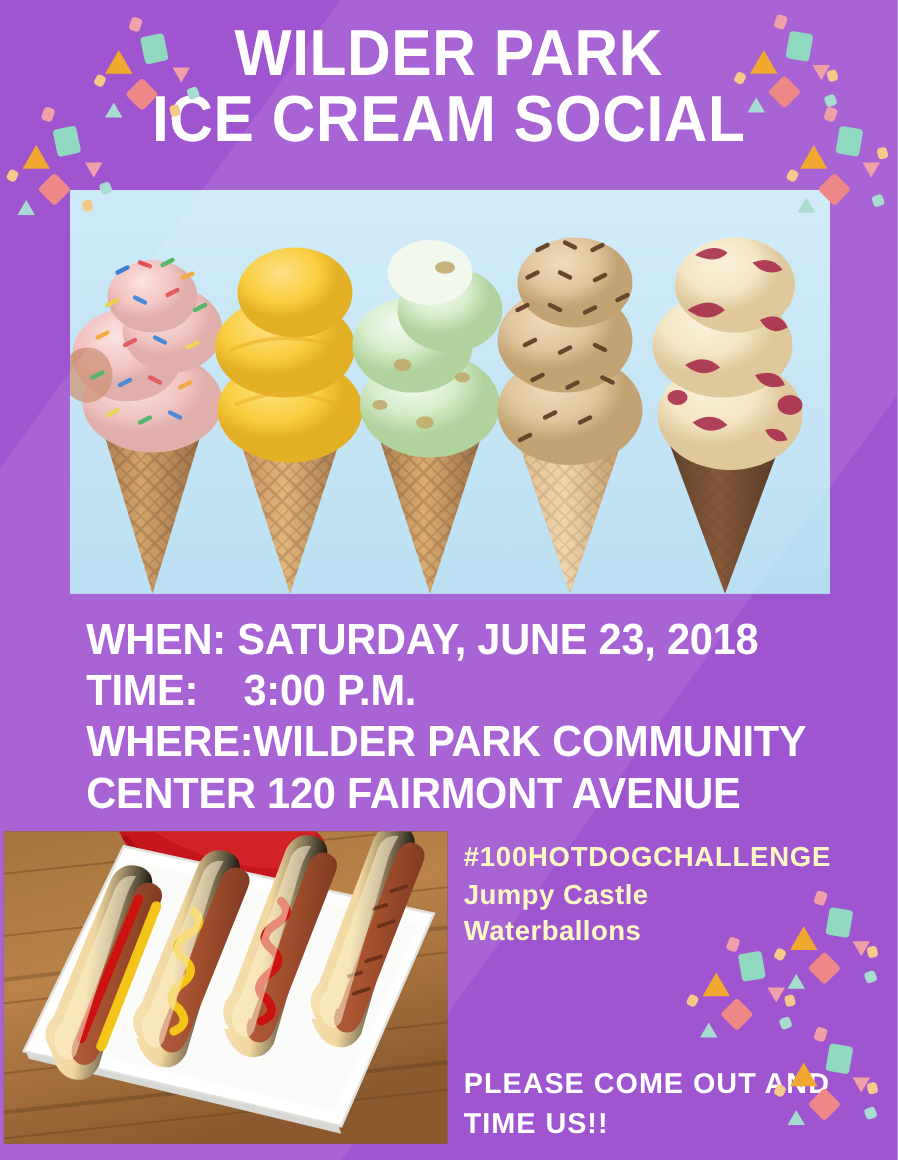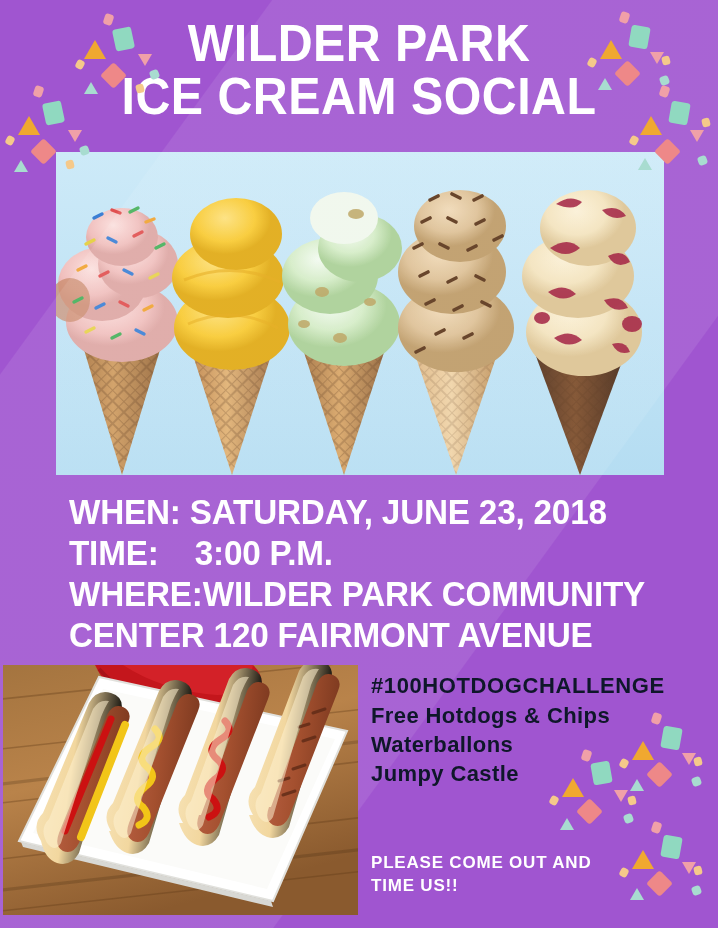--- a/index.html
+++ b/index.html
@@ -88,21 +88,21 @@
     position:absolute;
     left:3px; top:665px; width:355px; height:250px;
     overflow:hidden;
     background:#8a5a30;
   }
 
   
   #menu-block{
     position:absolute;
     left:371px; top:672px; width:340px;
-    color:#0f172a;
+    color:#fef9c3;
   }
   .hashtag-line{
     display:block;
     font-size:22px;
     font-weight:bold;
     letter-spacing:0.6px;
     line-height:1.30;
     white-space:nowrap;
   }
   .menu-line{
@@ -113,21 +113,21 @@
     line-height:1.32;
     white-space:nowrap;
   }
   #cta-block{
     position:absolute;
     left:371px; top:851px; width:340px;
     color:#ffffff;
   }
   .cta-line{
     display:block;
-    font-size:17px;
+    font-size:23px;
     font-weight:bold;
     letter-spacing:0.8px;
     line-height:1.37;
     white-space:nowrap;
   }
 
   
   .confetti-cluster{ position:absolute; width:120px; height:104px; }
   .cf{ position:absolute; }
   .cf-tri{
@@ -414,23 +414,22 @@
           <path d="M276 116 l10 -3"></path>
           <path d="M296 62 l10 -3"></path>
         </g>
         <path d="M256 152 q-8 -14 2 -24 L300 12 q6 -10 16 -8 q-4 6 -8 16 L270 152 q-6 10 -14 0 Z" fill="#fdf1cf" opacity="0.55"></path>
       </g>
     </svg>
   </div>
 
   <div id="menu-block">
     <span class="hashtag-line">#100HOTDOGCHALLENGE</span>
-    <span class="menu-line">Free Hotdogs &amp;  Chips</span>
+    <span class="menu-line">Jumpy Castle</span>
     <span class="menu-line">Waterballons</span>
-    <span class="menu-line">Jumpy Castle</span>
   </div>
 
   <div id="cta-block">
     <span class="cta-line">PLEASE COME OUT AND</span>
     <span class="cta-line">TIME US!!</span>
   </div>
 
   <div class="confetti-cluster" style="left:6px; top:74px;">
     <span class="cf cf-tri" style="left:12px; top:42px; border-bottom:19px solid #f0a830;"></span>
     <span class="cf cf-sq" style="left:38px; top:28px; width:19px; height:22px; background:#90d9c0; transform:rotate(-12deg);"></span>

